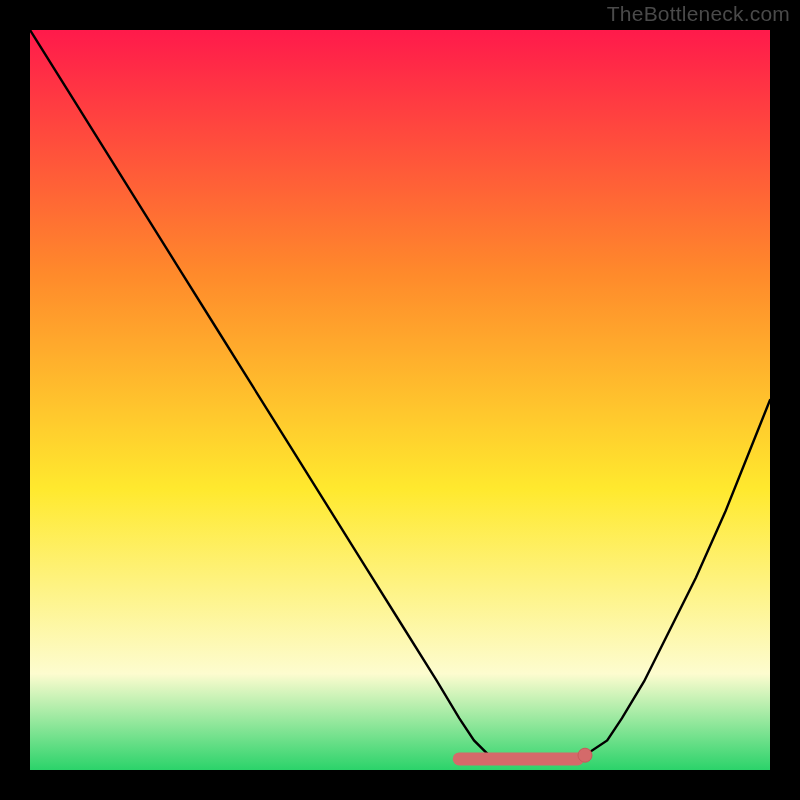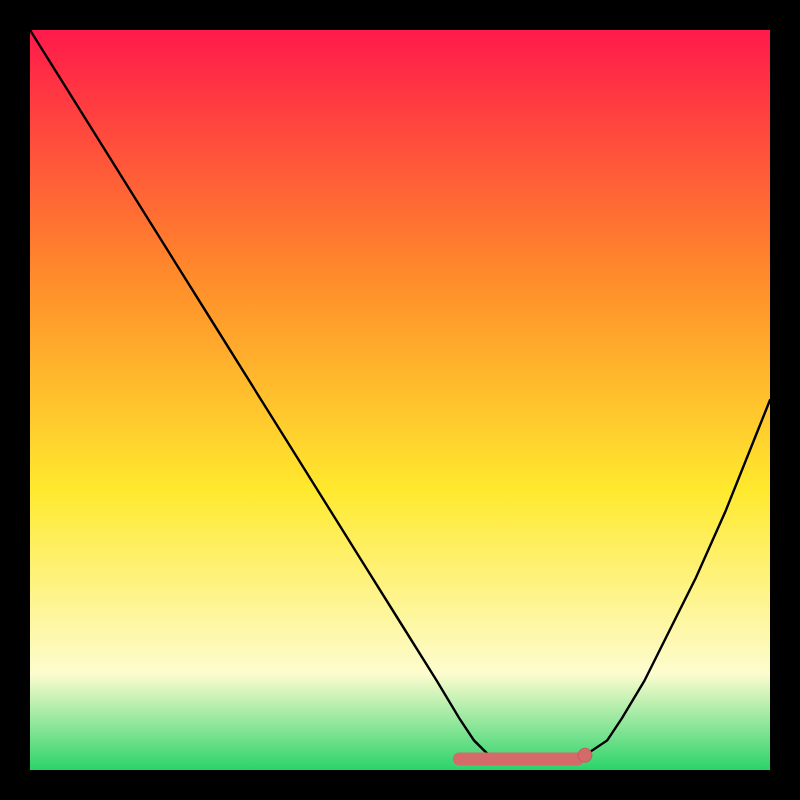--- a/index.html
+++ b/index.html
@@ -36,20 +36,21 @@
   }
   svg {
     display: block;
   }
 </style>
 </head>
 <body>
 
 <div class="frame">
 
+  <div class="watermark">TheBottleneck.com</div>
 
   <div class="plot-area">
     <svg id="chart-svg" width="740" height="740" viewBox="0 0 740 740">
       <defs>
         <linearGradient id="bg-grad" x1="0" y1="0" x2="0" y2="1">
           <stop id="g0" offset="0%" stop-color="#ff1a4b"></stop>
           <stop id="g1" offset="33%" stop-color="#ff8a2b"></stop>
           <stop id="g2" offset="62%" stop-color="#ffe92e"></stop>
           <stop id="g3" offset="87%" stop-color="#fdfccf"></stop>
           <stop id="g4" offset="100%" stop-color="#2bd36a"></stop>

